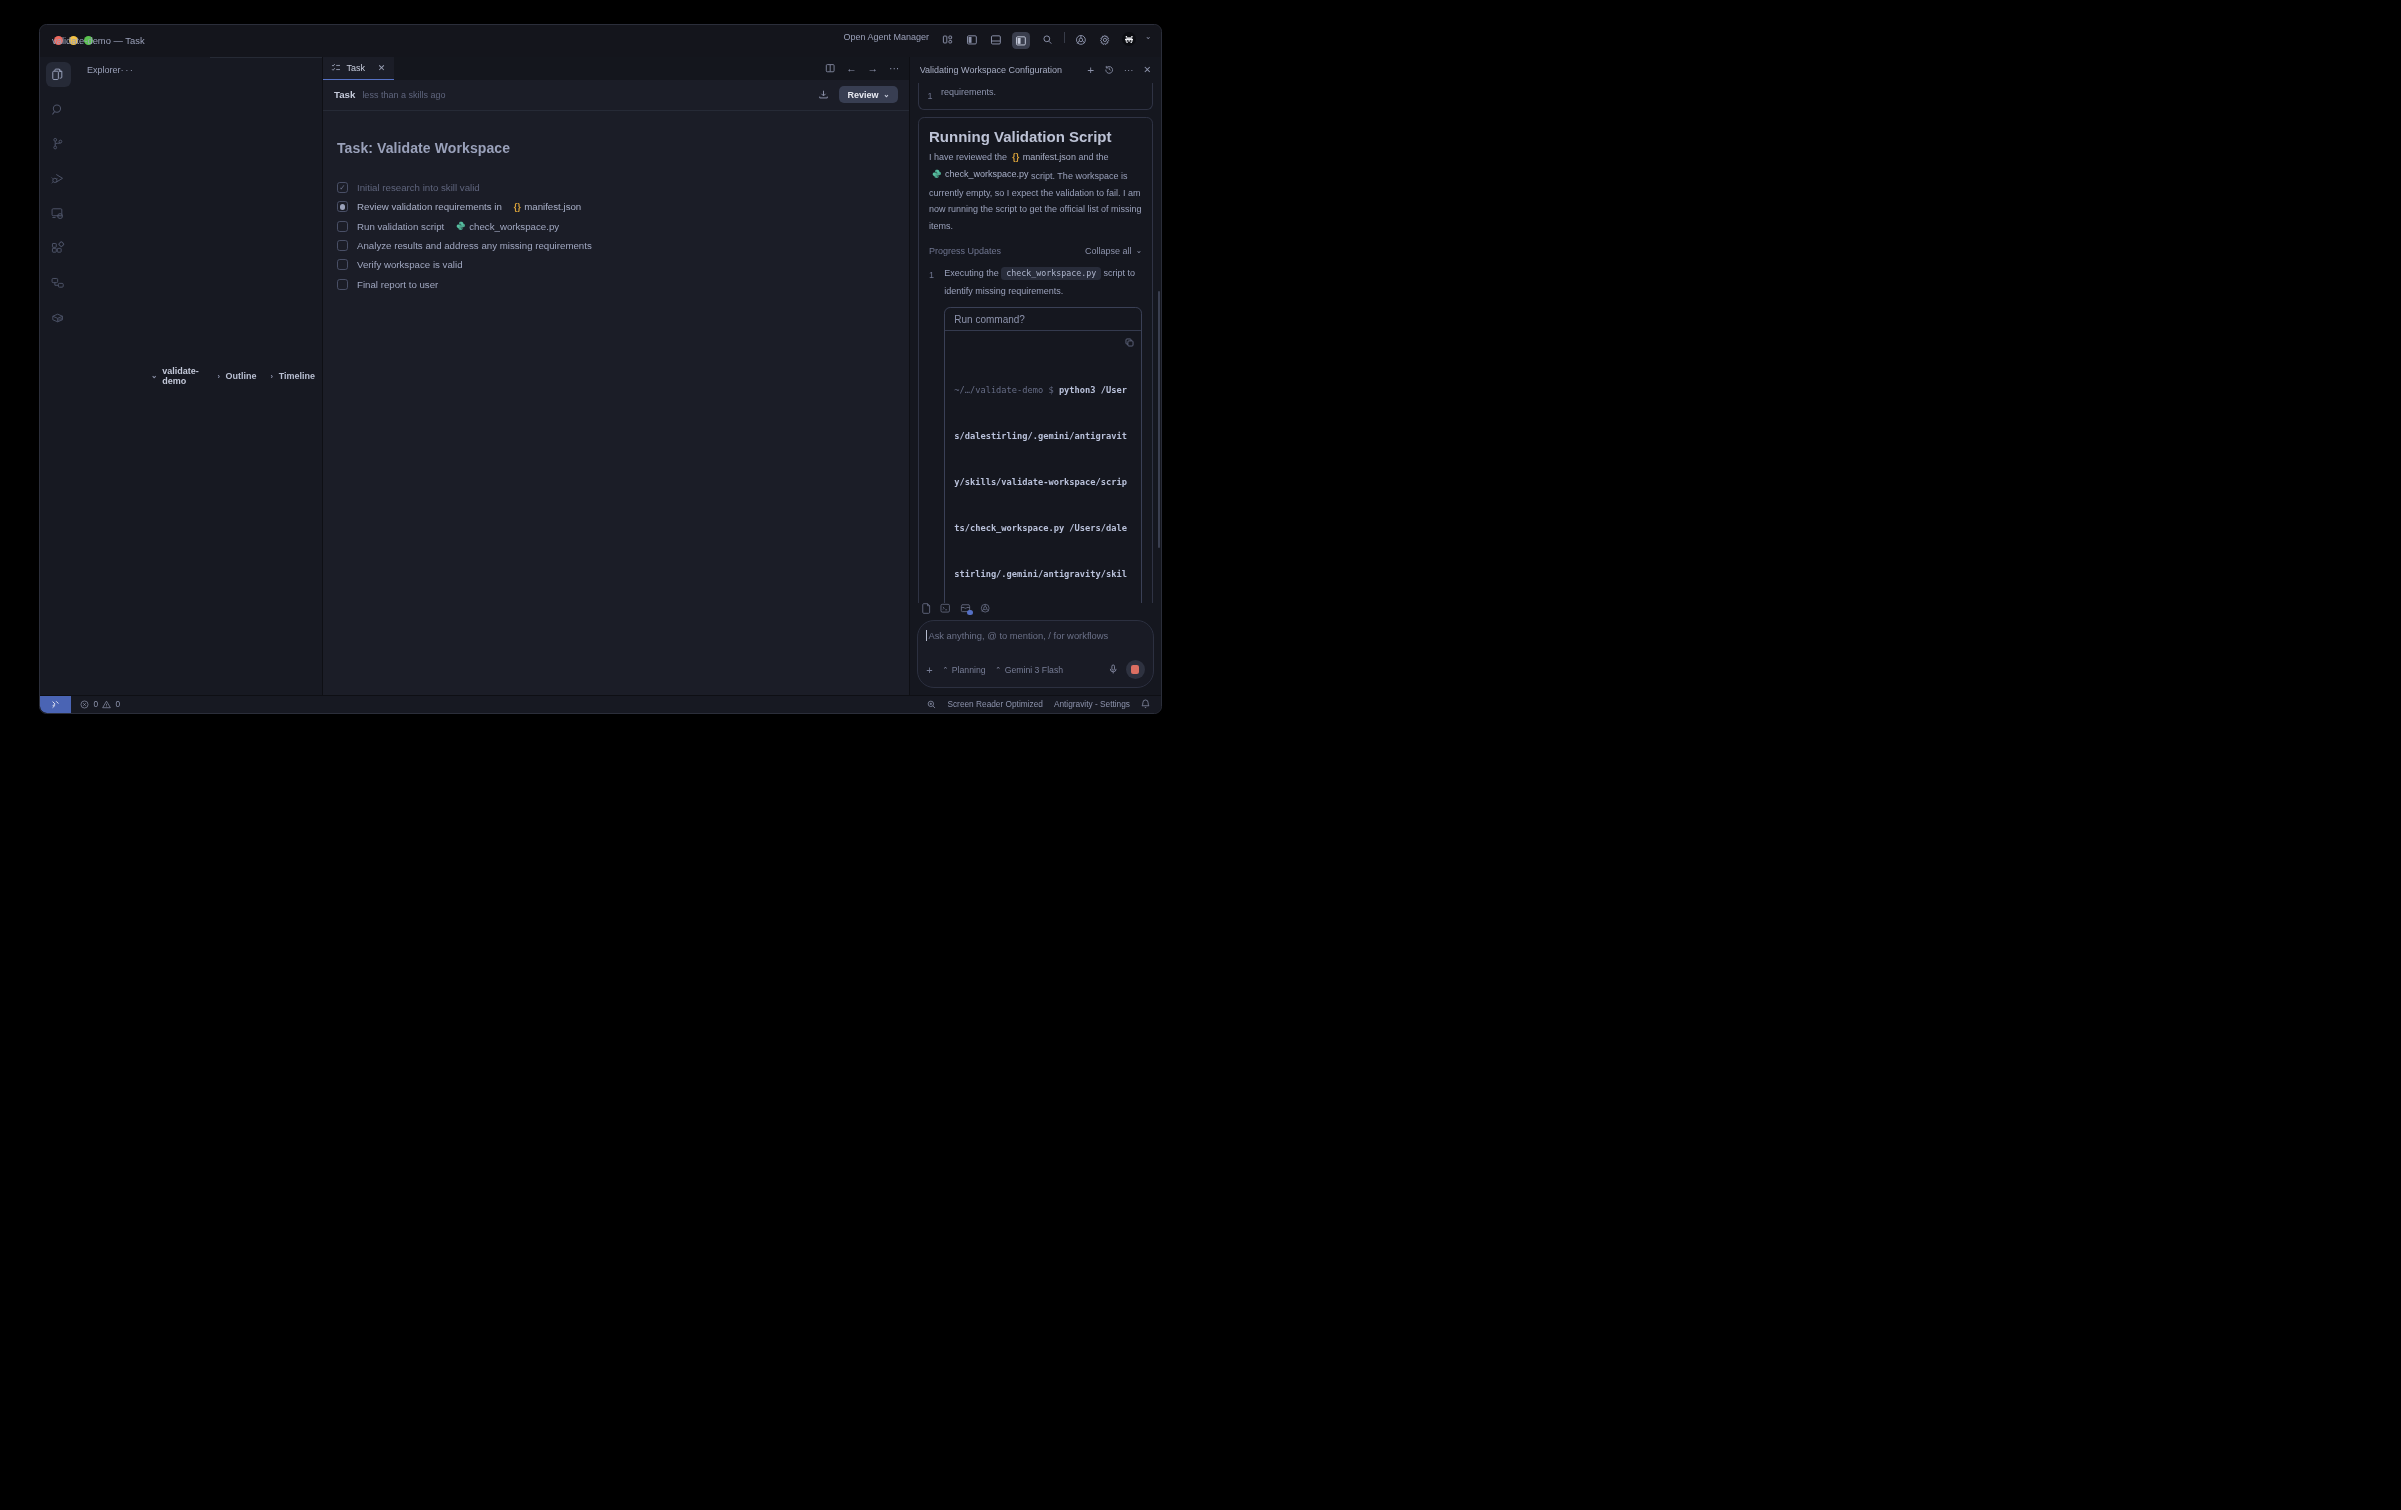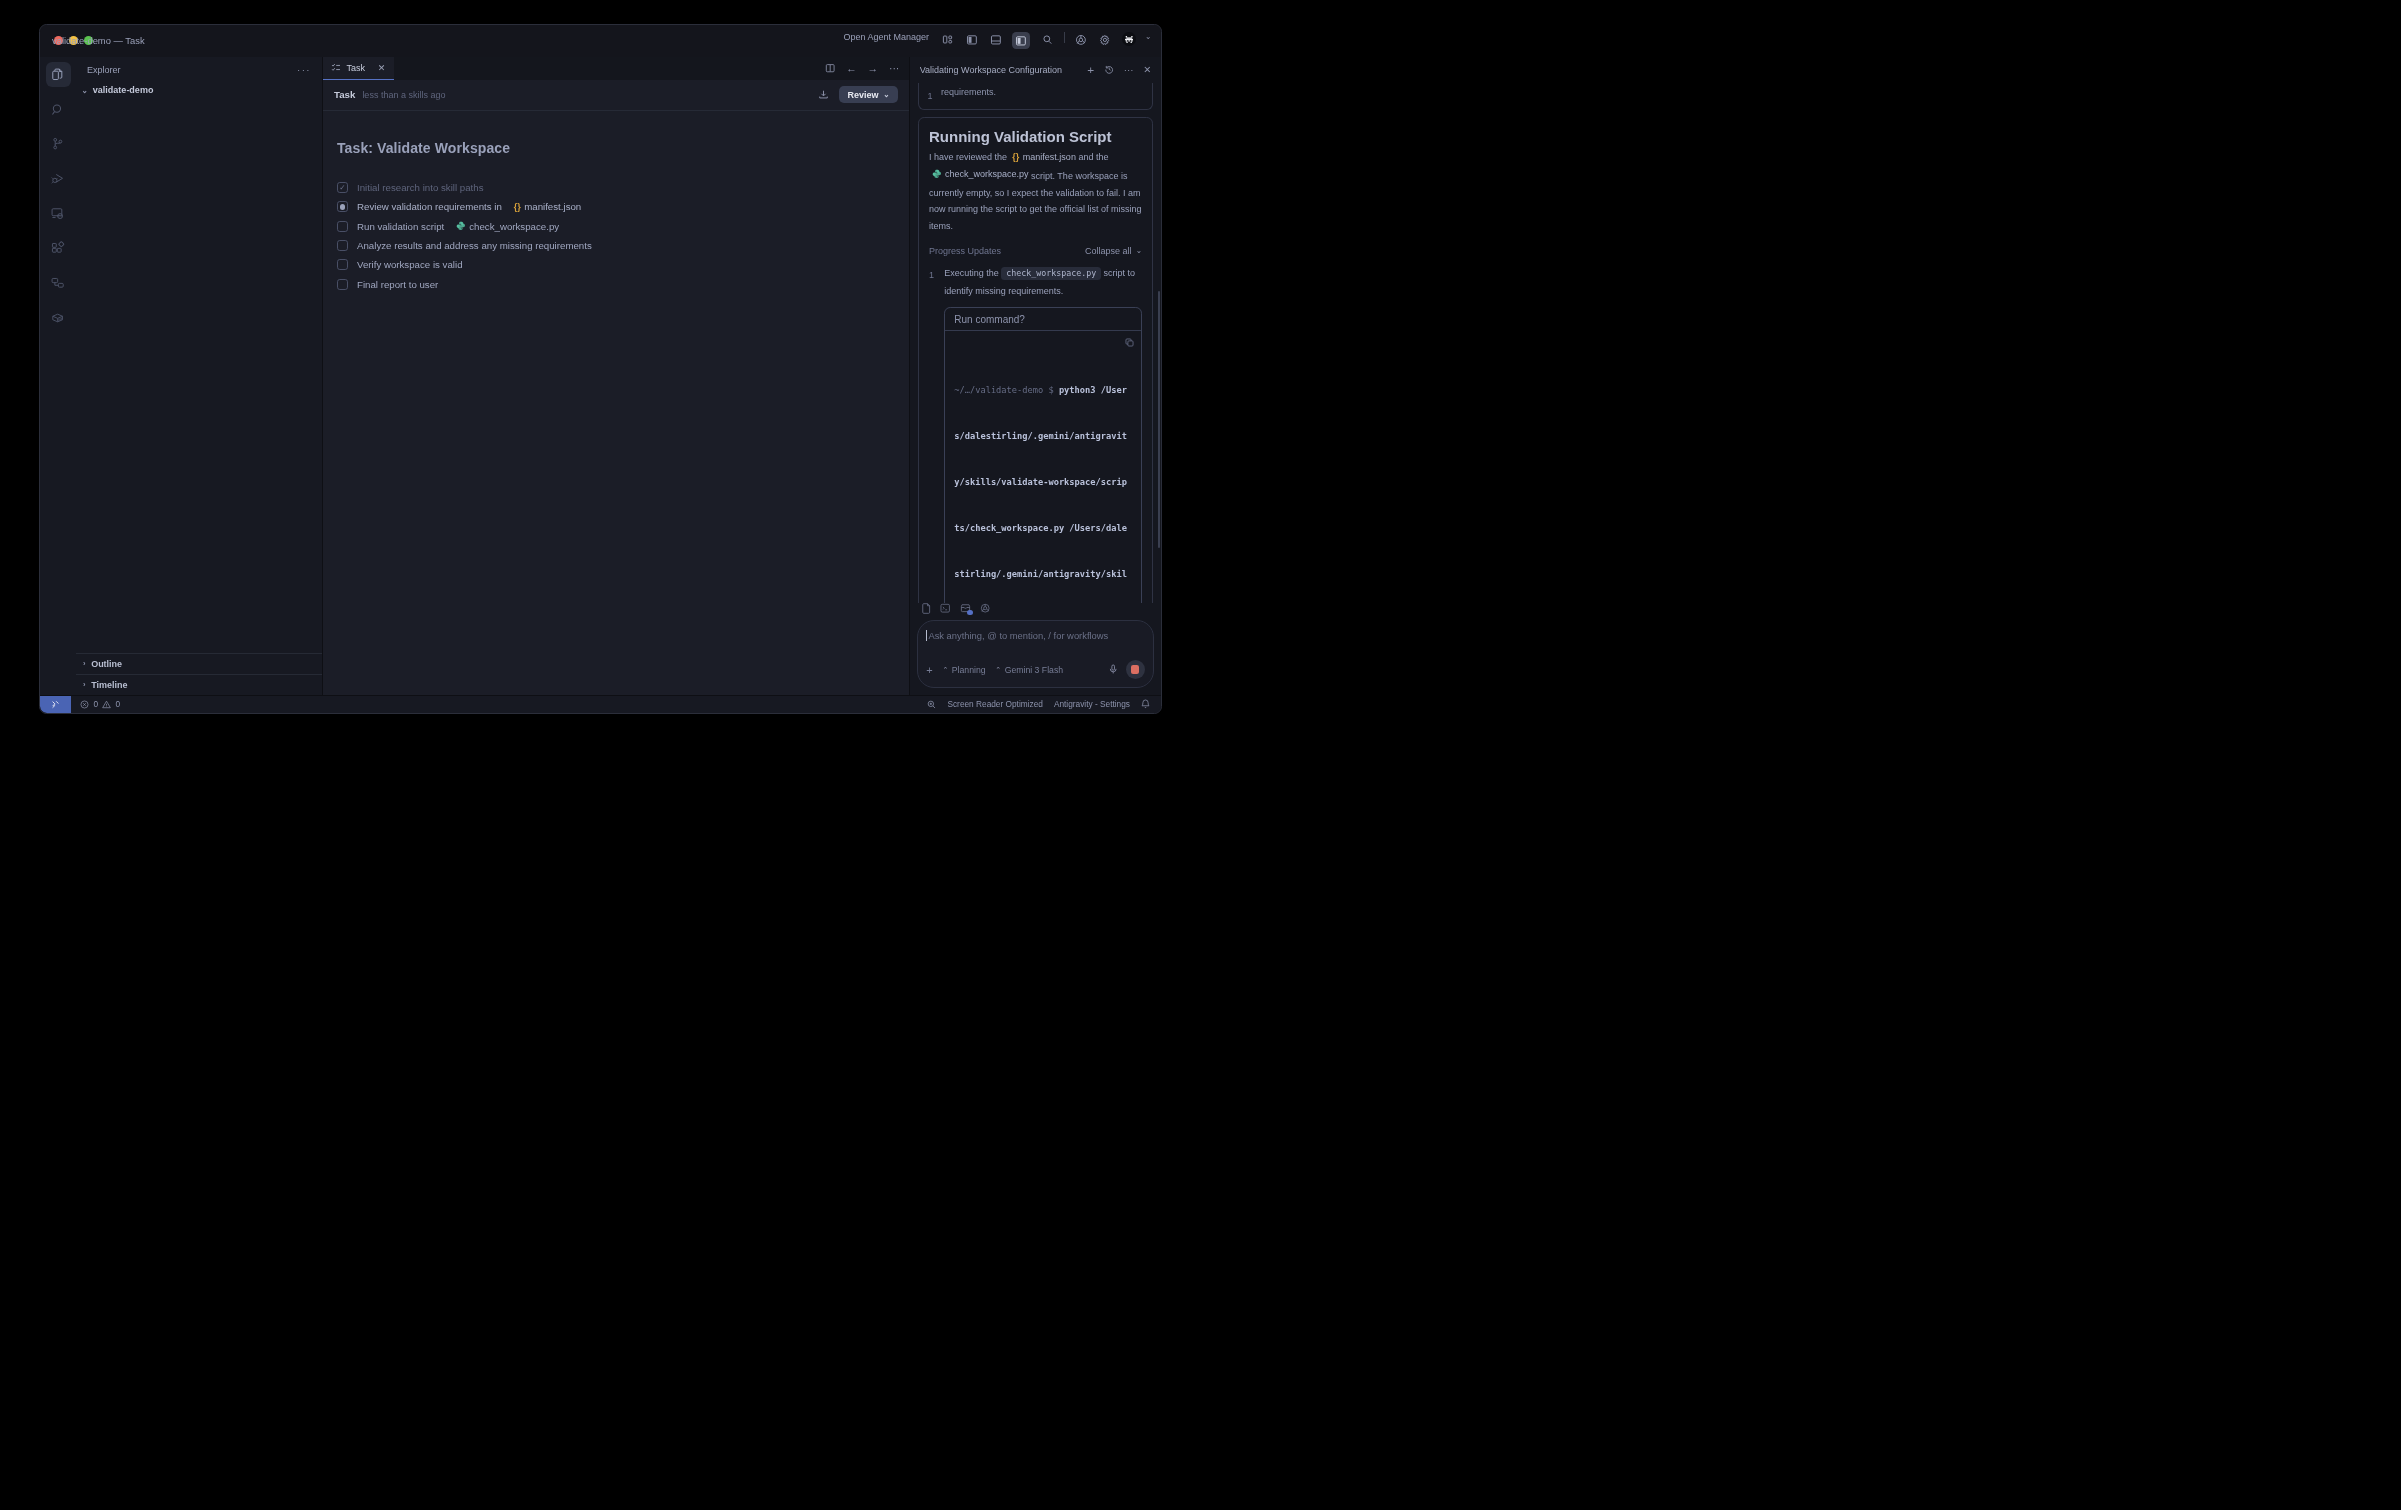--- a/index.html
+++ b/index.html
@@ -22,21 +22,21 @@
   .tb-divider { width:0.7px; height:11px; background:#383c49; }
   .avatar { width:14px; height:14px; border-radius:50%; background:#0c0d12; display:flex; align-items:center; justify-content:center; }
   svg { display:block; }
 
   
   .main { flex:1; display:flex; min-height:0; }
   .activitybar { width:36px; background:#171922; display:flex; flex-direction:column; align-items:center; padding-top:5.6px; gap:9.7px; }
   .act-item { width:25px; height:25px; display:flex; align-items:center; justify-content:center; color:#4e5469; }
   .act-item.active { background:#262a37; border-radius:6.2px; color:#98a0ba; }
 
-  .sidebar { width:247px; background:#171922; display:flex; flex-direction:column; border-right:0.7px solid #0e0f14; }
+  .sidebar { width:247px; background:#171922; display:flex; flex-direction:row; border-right:0.7px solid #0e0f14; }
   .sb-header { height:26px; display:flex; align-items:center; padding:0 11px; font-size:9px; color:#9aa0b8; }
   .sb-header .more { margin-left:auto; color:#8c92aa; letter-spacing:1.4px; font-size:9.7px; }
   .tree-item { display:flex; align-items:center; gap:4.9px; padding:2.8px 5.6px; font-size:9px; font-weight:bold; color:#c3c8d9; }
   .sb-spacer { flex:1; }
   .sb-section { border-top:0.7px solid #262a35; padding:4.9px 7px; font-size:9px; font-weight:bold; color:#b9bfd2;
     display:flex; align-items:center; gap:5.6px; }
   .chev { color:#8c92aa; font-size:7.6px; }
 
   
   .editor { flex:1; background:#1b1d27; display:flex; flex-direction:column; min-width:0; }
@@ -317,21 +317,21 @@
             <span class="chev" style="color:#c6cbdb">⌄</span>
           </div>
         </div>
       </div>
       <div class="content">
         <h1>Task: Validate Workspace</h1>
         <div class="check-item done">
           <span class="cbox">
               <span class="tick">✓</span>
             </span>
-          <span>Initial research into skill paths</span>
+          <span>Initial research into skill valid</span>
         </div>
         <div class="check-item" style="color:#a9b0c8">
           <span class="cbox">
               <span class="dot"></span>
             </span>
           <span>Review validation requirements in</span>
           <span class="fchip">
             <span class="json-braces">{}</span>
             <span>manifest.json</span>
           </span>

